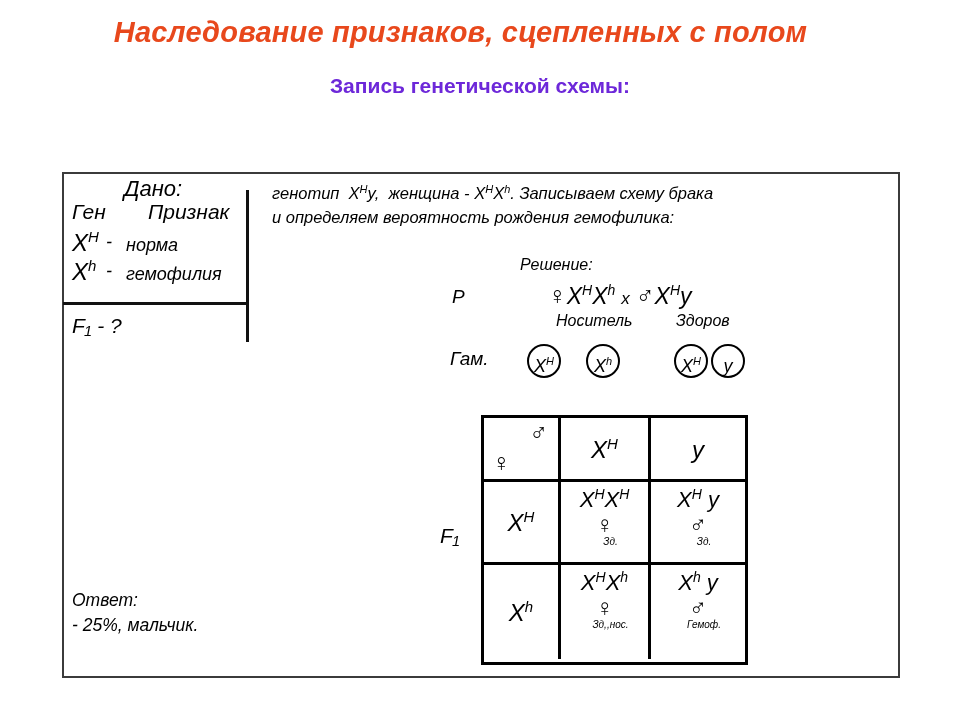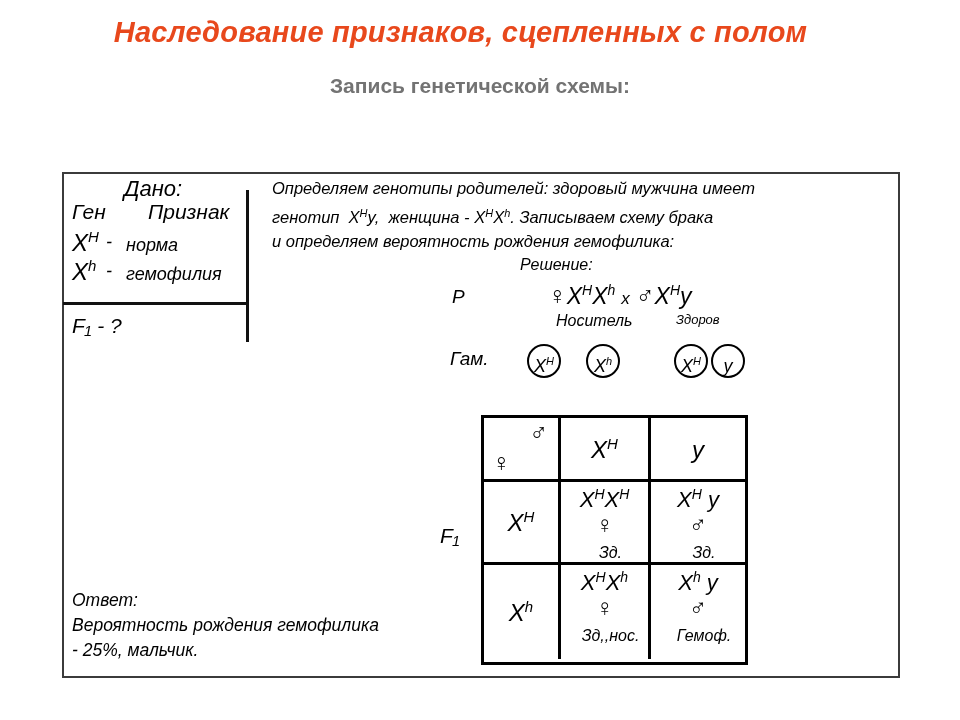--- a/index.html
+++ b/index.html
@@ -26,21 +26,21 @@
     font-size: 29px;
     color: #e8481c;
     letter-spacing: .2px;
     white-space: nowrap;
   }
   #subtitle {
     left: 0; top: 74px; width: 960px;
     text-align: center;
     font-weight: 700;
     font-size: 21px;
-    color: #737373;
+    color: #6d28d9;
     white-space: nowrap;
   }
 
   
   #outer-frame {
     left: 62px; top: 172px;
     width: 838px; height: 506px;
     border: 2px solid #3b3b3b;
     box-sizing: border-box;
   }
@@ -119,21 +119,21 @@
   }
   #p-cross sup { font-size: 14px; }
   .sym { font-style: normal; font-size: 25px; }
   .times { font-size: 17px; font-style: italic; padding: 0 6px; }
   #noshtel {
     left: 556px; top: 312px;
     font-style: italic; font-size: 16px;
   }
   #zdorov {
     left: 676px; top: 312px;
-    font-style: italic; font-size: 13px;
+    font-style: italic; font-size: 16px;
   }
 
   
   #gam-label {
     left: 450px; top: 348px;
     font-style: italic;
     font-size: 19px;
   }
   .gam-circle {
     width: 34px; height: 34px;
@@ -187,21 +187,21 @@
     font-style: normal; font-size: 25px;
   }
   .axis-cell { font-size: 24px; line-height: 1; }
   .axis-cell .inner { position: absolute; left:0; right:0; top: 50%; transform: translateY(-50%); }
   .axis-cell sup { font-size: 15px; }
   .gt-cell .geno {
     display: block; font-size: 22px; margin-top: 4px; white-space: nowrap;
   }
   .gt-cell .geno sup { font-size: 14px; }
   .gt-cell .sexsym { display: block; font-style: normal; font-size: 24px; line-height: 22px; margin-top: 1px; }
-  .gt-cell .note { display: block; font-size: 16px; font-style: italic; margin-top: 8px; padding-left: 12px; }
+  .gt-cell .note { display: block; font-size: 10px; font-style: italic; margin-top: 0; padding-left: 12px; }
 
   
   #answer {
     left: 72px; top: 588px;
     font-style: italic;
     font-size: 17.5px;
     line-height: 25px;
     width: 340px;
   }
   #answer .ln { display: block; white-space: nowrap; }
@@ -227,21 +227,20 @@
   <span class="allele"><span>X</span><sup>H</sup></span><span class="dash">-</span><span class="trait">норма</span>
 </div>
 
 <div class="abs given-row" id="given-r2">
   <span class="allele"><span>X</span><sup>h</sup></span><span class="dash">-</span><span class="trait">гемофилия</span>
 </div>
 
 <div class="abs" id="given-f1">F₁ - ?</div>
 
 <div class="abs" id="intro">
-  <span class="ln">Определяем генотипы родителей: здоровый мужчина имеет</span>
   <span class="ln">
     <span>генотип</span>&nbsp;&nbsp;<span><span>X</span><sup>H</sup><span>у,</span></span>&nbsp;&nbsp;<span>женщина -</span>&nbsp;<span><span>X</span><sup>H</sup><span>X</span><sup>h</sup></span><span>.  Записываем схему брака</span>
   </span>
   <span class="ln">и определяем вероятность рождения гемофилика:</span>
 </div>
 
 <div class="abs" id="solution-title">Решение:</div>
 <div class="abs" id="p-label">P</div>
 
 <div class="abs" id="p-cross">
@@ -304,15 +303,14 @@
   <div class="gt-cell">
     <span class="geno"><span>X</span><sup>h</sup> <span>у</span></span>
     <span class="sexsym">♂</span>
     <span class="note">Гемоф.</span>
   </div>
 
 </div>
 
 <div class="abs" id="answer">
   <span class="ln">Ответ:</span>
-  <span class="ln">Вероятность рождения гемофилика</span>
   <span class="ln">- 25%, мальчик.</span>
 </div>
 
 </body></html>

